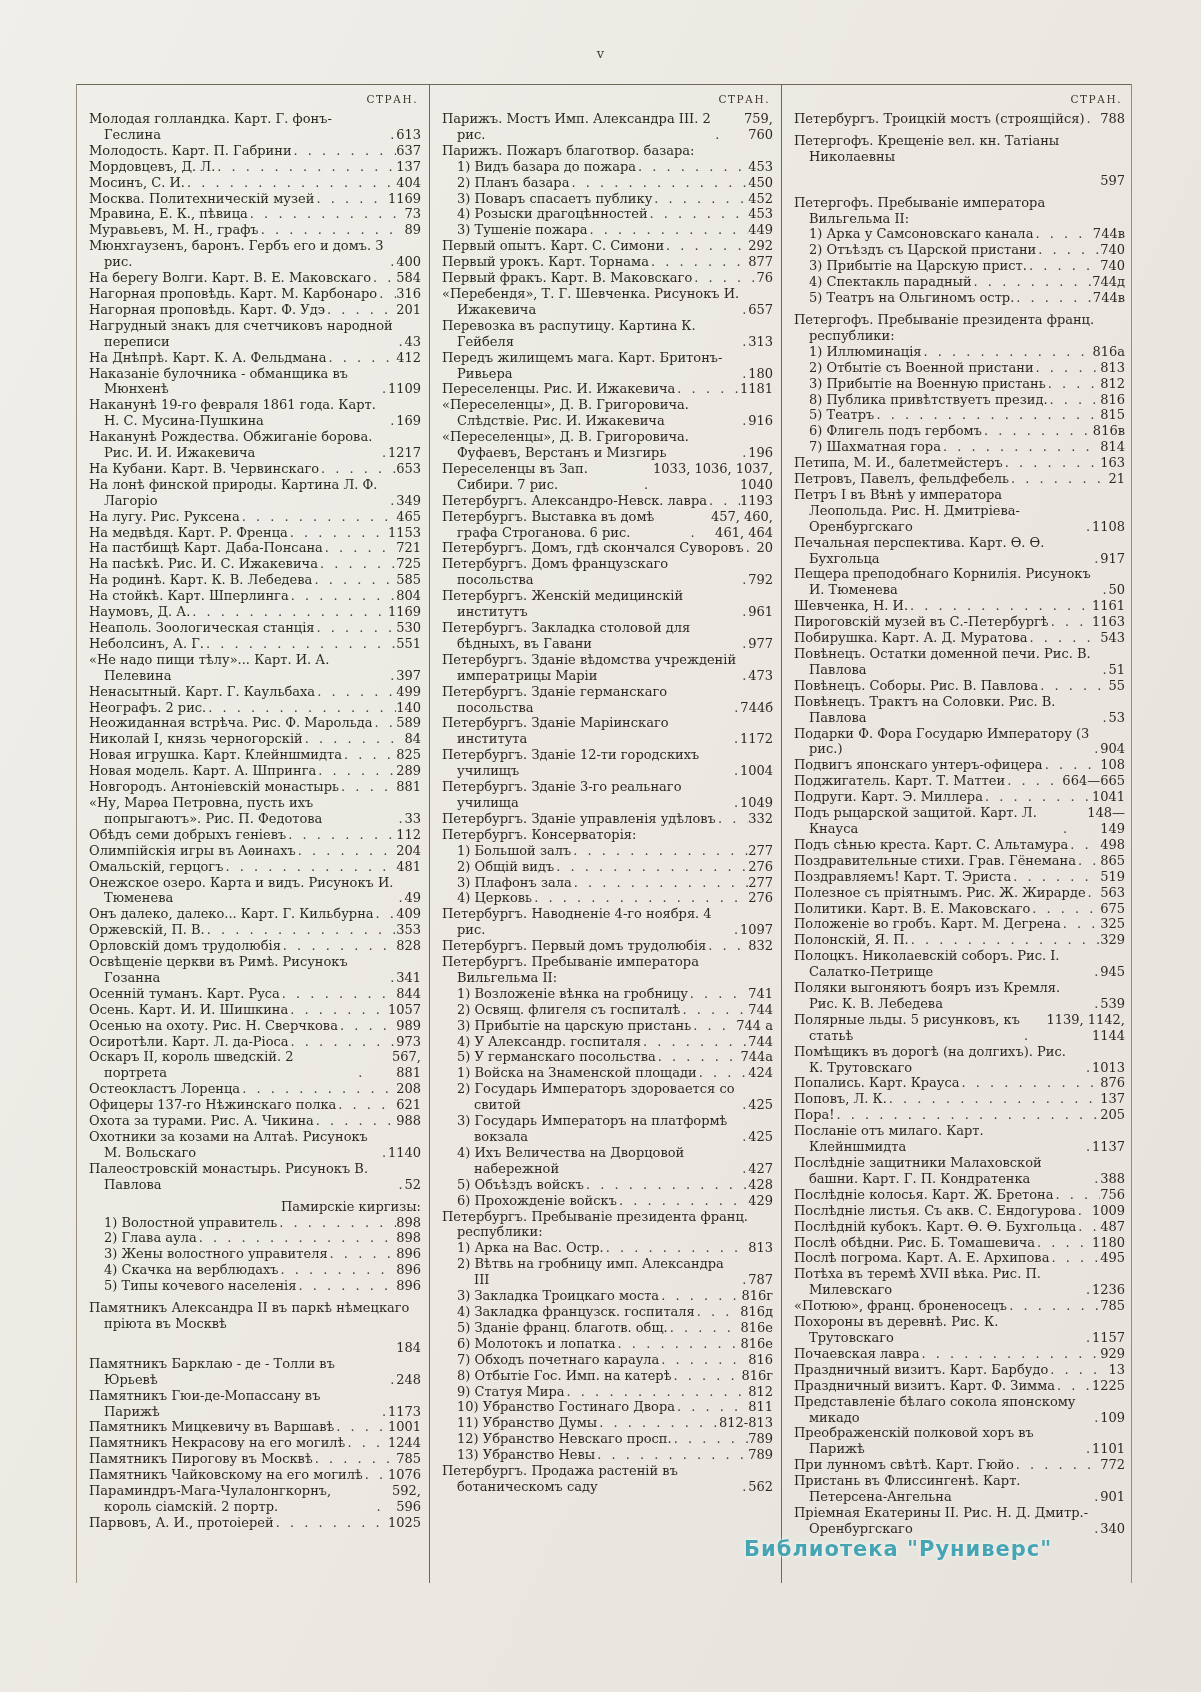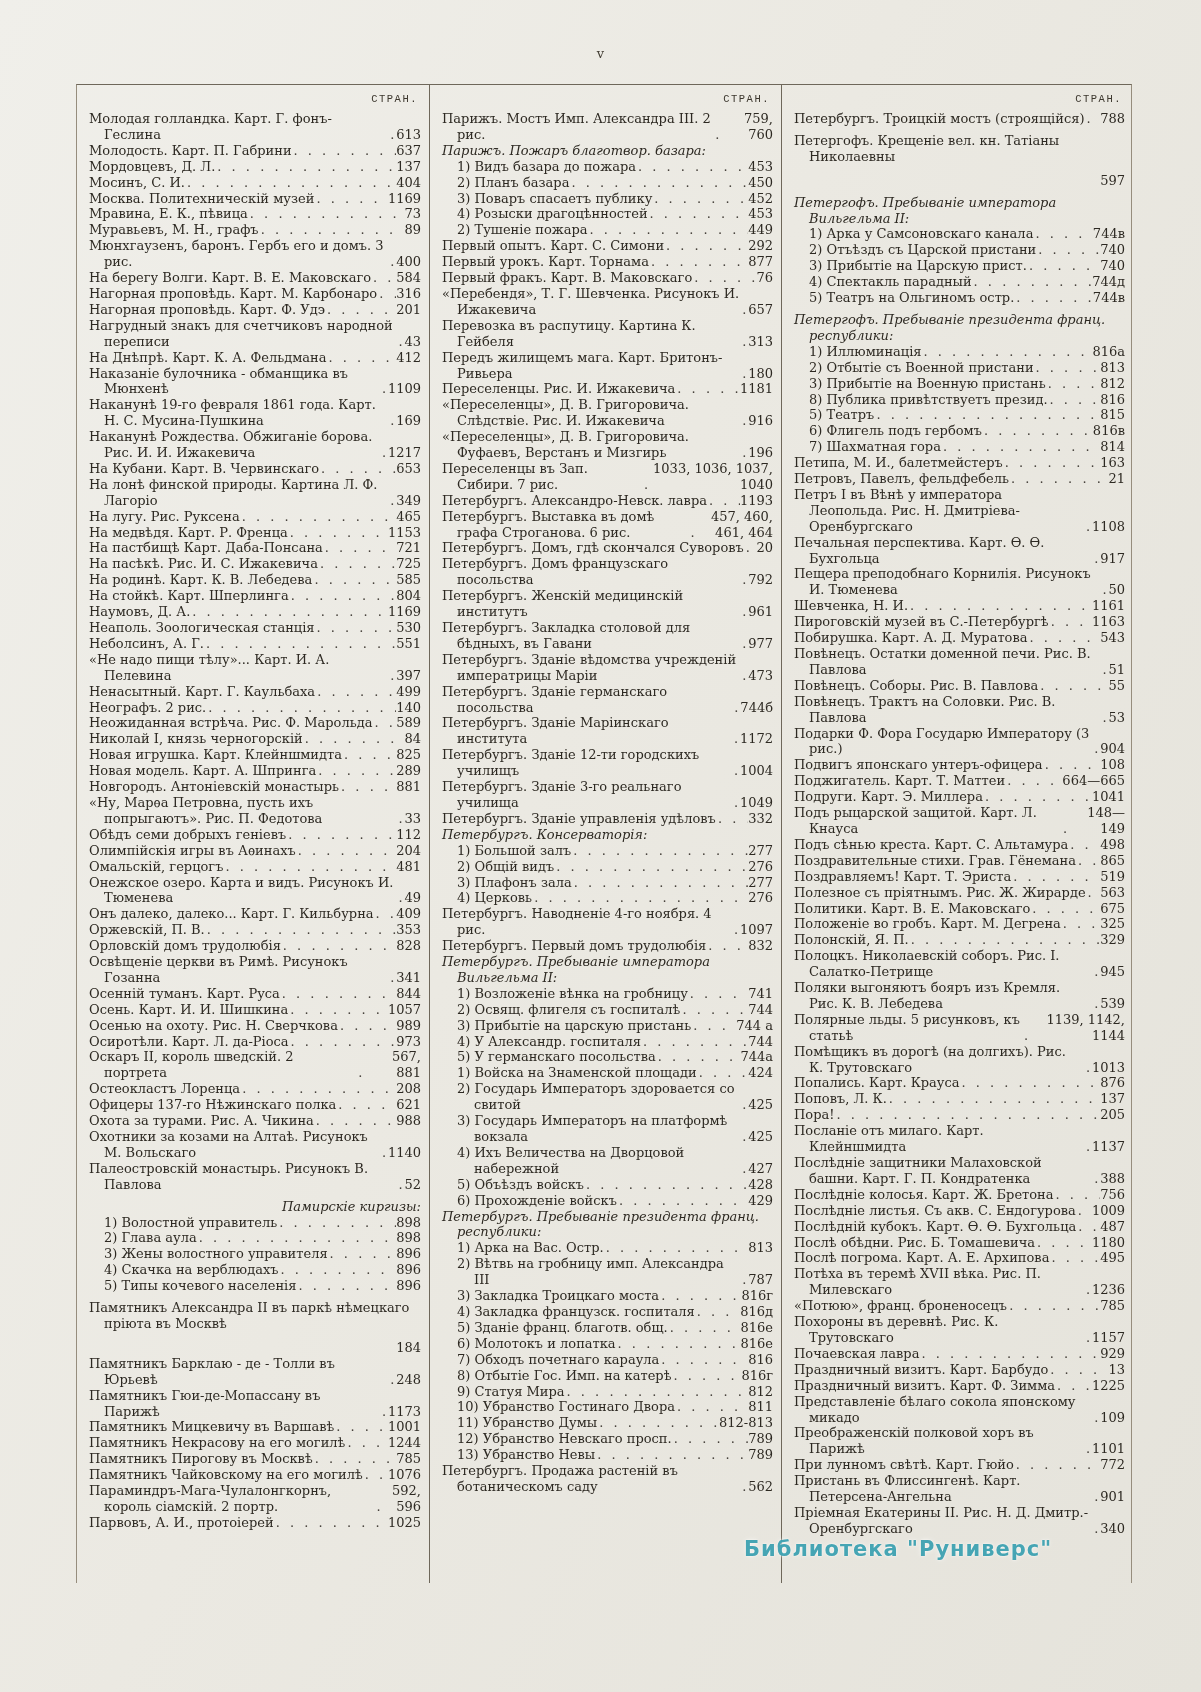--- a/index.html
+++ b/index.html
@@ -24,36 +24,36 @@
     border-left:1px solid #968d7d;
     border-right:1px solid #968d7d;
   }
   .col {
     flex:0 0 352px; width:352px; min-height:1498px;
     padding:6px 8px 14px 12px;
   }
   .col + .col { border-left:1px solid #6e675a; }
   .col-header {
     text-align:right; font-size:10.5px; letter-spacing:1.5px;
-    color:#3c372e; margin:2px 3px 6px 0;font-family:Liberation Mono, monospace;
+    color:#3c372e; margin:2px 3px 6px 0;
   }
   .entry {
     display:flex; align-items:flex-end;
     font-size:13px; line-height:15.9px;
   }
   .entry .t { flex:0 1 auto; padding-left:15px; text-indent:-15px; }
   .entry .leader {
     flex:1 0 8px; overflow:hidden; white-space:nowrap;
     letter-spacing:3px; padding:0 2px; color:#45403a;
   }
   .entry .pg { flex:0 1 auto; max-width:150px; text-align:right; }
   .entry.sub { padding-left:15px; }
   .entry.sub .t { padding-left:17px; text-indent:-17px; }
   .entry.gap { margin-top:6px;flex-direction:column; }
-  .entry.group .t { padding-left:15px; text-indent:-15px;font-style:italic; }
+  .entry.group .t { padding-left:15px; text-indent:-15px; }
   .watermark {
     position:absolute; left:744px; top:1537px;
     font-family:"DejaVu Sans","Liberation Sans",sans-serif;
     font-size:21px; font-weight:bold; letter-spacing:1px;
     color:rgba(44,152,170,0.88);
     text-shadow:0 0 2px rgba(255,255,255,0.9), 0 0 6px rgba(255,255,255,0.5);
   }
 </style>
 </head>
 <body>
@@ -435,21 +435,21 @@
             <span class="t">3) Поваръ спасаетъ публику</span>
             <span class="leader">. . . . . . . . . . . . . . . . . . . . . . . . . . . . . . . . . . . . . . . . . . . . . . . . . . . . . . . . . . . . </span>
             <span class="pg">452</span>
           </div>
           <div class="entry sub">
             <span class="t">4) Розыски драгоцѣнностей</span>
             <span class="leader">. . . . . . . . . . . . . . . . . . . . . . . . . . . . . . . . . . . . . . . . . . . . . . . . . . . . . . . . . . . . </span>
             <span class="pg">453</span>
           </div>
           <div class="entry sub">
-            <span class="t">2) Тушеніе пожара</span>
+            <span class="t">3) Тушеніе пожара</span>
             <span class="leader">. . . . . . . . . . . . . . . . . . . . . . . . . . . . . . . . . . . . . . . . . . . . . . . . . . . . . . . . . . . . </span>
             <span class="pg">449</span>
           </div>
           <div class="entry">
             <span class="t">Первый опытъ. Карт. С. Симони</span>
             <span class="leader">. . . . . . . . . . . . . . . . . . . . . . . . . . . . . . . . . . . . . . . . . . . . . . . . . . . . . . . . . . . . </span>
             <span class="pg">292</span>
           </div>
           <div class="entry">
             <span class="t">Первый урокъ. Карт. Торнама</span>

